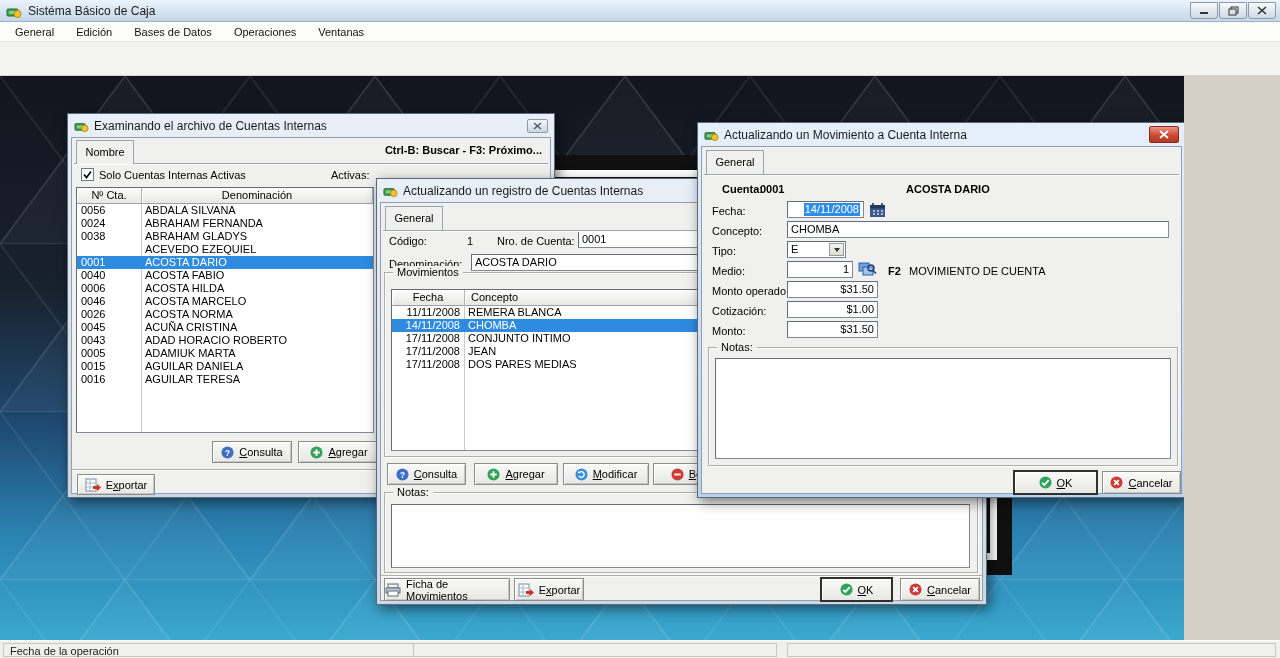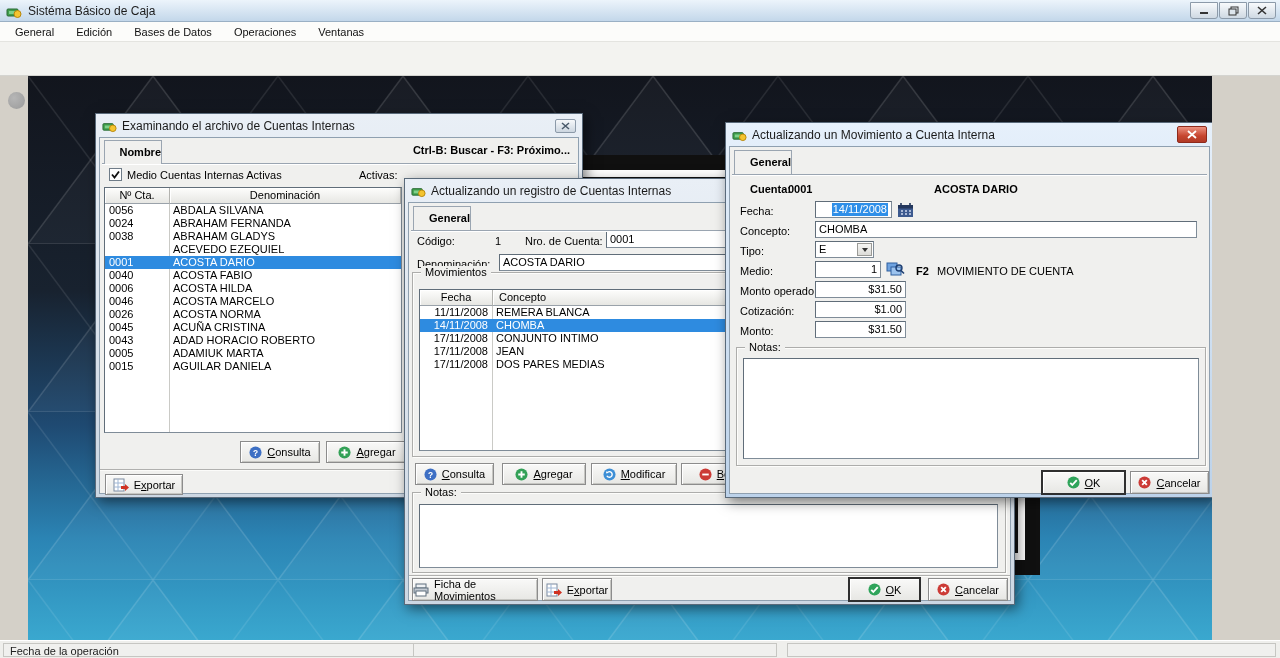--- a/index.html
+++ b/index.html
@@ -23,39 +23,39 @@
   .circ { position:absolute; top:50px; width:17px; height:17px; border-radius:50%;
     background:radial-gradient(circle at 35% 35%, #b6b6b6, #9a9a9a); }
   .circ.big { top:46px; width:25px; height:25px; }
   .tsep { position:absolute; top:46px; width:1px; height:25px; background:#cfcfcb; box-shadow:1px 0 0 #fff; }
   .tico { position:absolute; top:46px; }
   .statusbar { left:0; top:640px; width:1280px; height:18px; background:#efefec; border-top:1px solid #fff; }
   .spanel { position:absolute; top:2px; height:14px; background:#f0f0ee; border:1px solid #c6c6c2;
     line-height:12px; padding:1px 6px; color:#222; white-space:nowrap; }
 
   
-  .mdi { left:0; top:76px; width:1184px; height:564px; overflow:hidden; background:#bef264;margin-left:28px; }
+  .mdi { left:0; top:76px; width:1184px; height:564px; overflow:hidden; background:#bef264; }
   .ghost { background:#101010; }
   .ghost .inner { position:absolute; left:15px; top:15px; right:15px; bottom:15px; border:7px solid #fff; }
 
   
   .window { position:absolute; border:1px solid #5a6a7a; padding:23px 3px 3px;
     box-shadow:3px 4px 12px rgba(0,0,0,.5); }
   .window.inactive { background:linear-gradient(#e9eff6,#ccd7e3); }
   .window.active   { background:linear-gradient(#e6f0fb,#bcd2ea); }
   .wtitle { position:absolute; left:1px; top:0; right:1px; height:23px; display:flex; align-items:center;
     gap:5px; padding:0 5px; font-size:12px; color:#1a1a1a; }
   .wclient { position:relative; width:100%; height:100%; background:#f0f0ee; border:1px solid #8fa0b0; }
   .wclose { margin-left:auto; width:21px; height:14px; border:1px solid #8c9aa9; border-radius:2px;
     background:linear-gradient(#f6f8fa,#ccd6e0); display:flex; align-items:center; justify-content:center; }
   .wclose.red { width:30px; height:17px; border-color:#8e2a1c;
     background:linear-gradient(#ec9180,#c6452f 60%,#b03a26); }
 
   .tab { position:absolute; background:#f0f0ee; border:1px solid #9aa5b1; border-bottom:none;
-    font-weight:bold; text-align:right; line-height:22px; z-index:2; }
+    font-weight:normal; text-align:center; line-height:22px; z-index:2; }
   .tabline { position:absolute; left:2px; right:2px; border-top:1px solid #9aa5b1; box-shadow:0 1px 0 #fff; z-index:1; }
   .lbl { position:absolute; white-space:nowrap; line-height:13px; }
   .b { font-weight:bold; }
   .field { position:absolute; background:#fff; border:1px solid #7f8c98; border-top-color:#606d79;
     border-left-color:#606d79; padding:1px 3px; line-height:13px; white-space:nowrap; overflow:hidden; }
   .field.right { text-align:right; }
   .sel { background:#2f8fe8; color:#fff; padding:0 1px; }
   .group { position:absolute; border:1px solid #adadab; box-shadow:inset 1px 1px 0 #fdfdfb, 1px 1px 0 #fdfdfb; }
   .glabel { position:absolute; top:-7px; left:8px; background:#f0f0ee; padding:0 4px; line-height:13px; }
   .divider { position:absolute; height:2px; border-top:1px solid #b0b0ae; border-bottom:1px solid #fbfbf9; }
@@ -227,21 +227,21 @@
       <div class="wclient">
         <div class="tab" style="left:4px;top:2px;width:58px;height:24px">Nombre</div>
         <div class="tabline" style="top:25px"></div>
         <div class="lbl b" style="right:8px;top:6px">Ctrl-B: Buscar - F3: Próximo...</div>
 
         <div class="checkbox" style="left:9px;top:30px">
           <svg width="9" height="9">
               <path d="M1 4.5l2.5 3L8 1.5" stroke="#111" stroke-width="1.8" fill="none"></path>
             </svg>
         </div>
-        <span class="lbl" style="left:27px;top:31px">Medio Cuentas Internas Activas</span>
+        <span class="lbl" style="left:27px;top:31px">Solo Cuentas Internas Activas</span>
         <span class="lbl" style="left:259px;top:31px">Activas:</span>
 
         <div class="grid" style="left:4px;top:49px;width:298px;height:246px">
           <div class="ghead">
             <div class="gh" style="width:65px;text-align:center">Nº Cta.</div>
             <div class="gh" style="flex:1;text-align:center">Denominación</div>
           </div>
           <div class="gbody">
             <div class="vline" style="left:64px"></div>
 
@@ -306,20 +306,24 @@
               <div class="trow">
                 <span class="c1" style="width:64px">0005</span>
                 <span class="c2">ADAMIUK MARTA</span>
               </div>
 
               <div class="trow">
                 <span class="c1" style="width:64px">0015</span>
                 <span class="c2">AGUILAR DANIELA</span>
               </div>
 
+              <div class="trow">
+                <span class="c1" style="width:64px">0016</span>
+                <span class="c2">AGUILAR TERESA</span>
+              </div>
             </div>
         </div>
 
         <div class="btn" style="left:140px;top:303px;width:80px;height:22px">
           <svg width="13" height="13" viewBox="0 0 14 14">
               <circle cx="7" cy="7" r="6.5" fill="#3d6fc4"></circle>
               <text x="7" y="10.5" text-anchor="middle" font-size="9" font-weight="bold" fill="#fff">?</text>
             </svg>
           <span><u>C</u>onsulta</span>
         </div>

